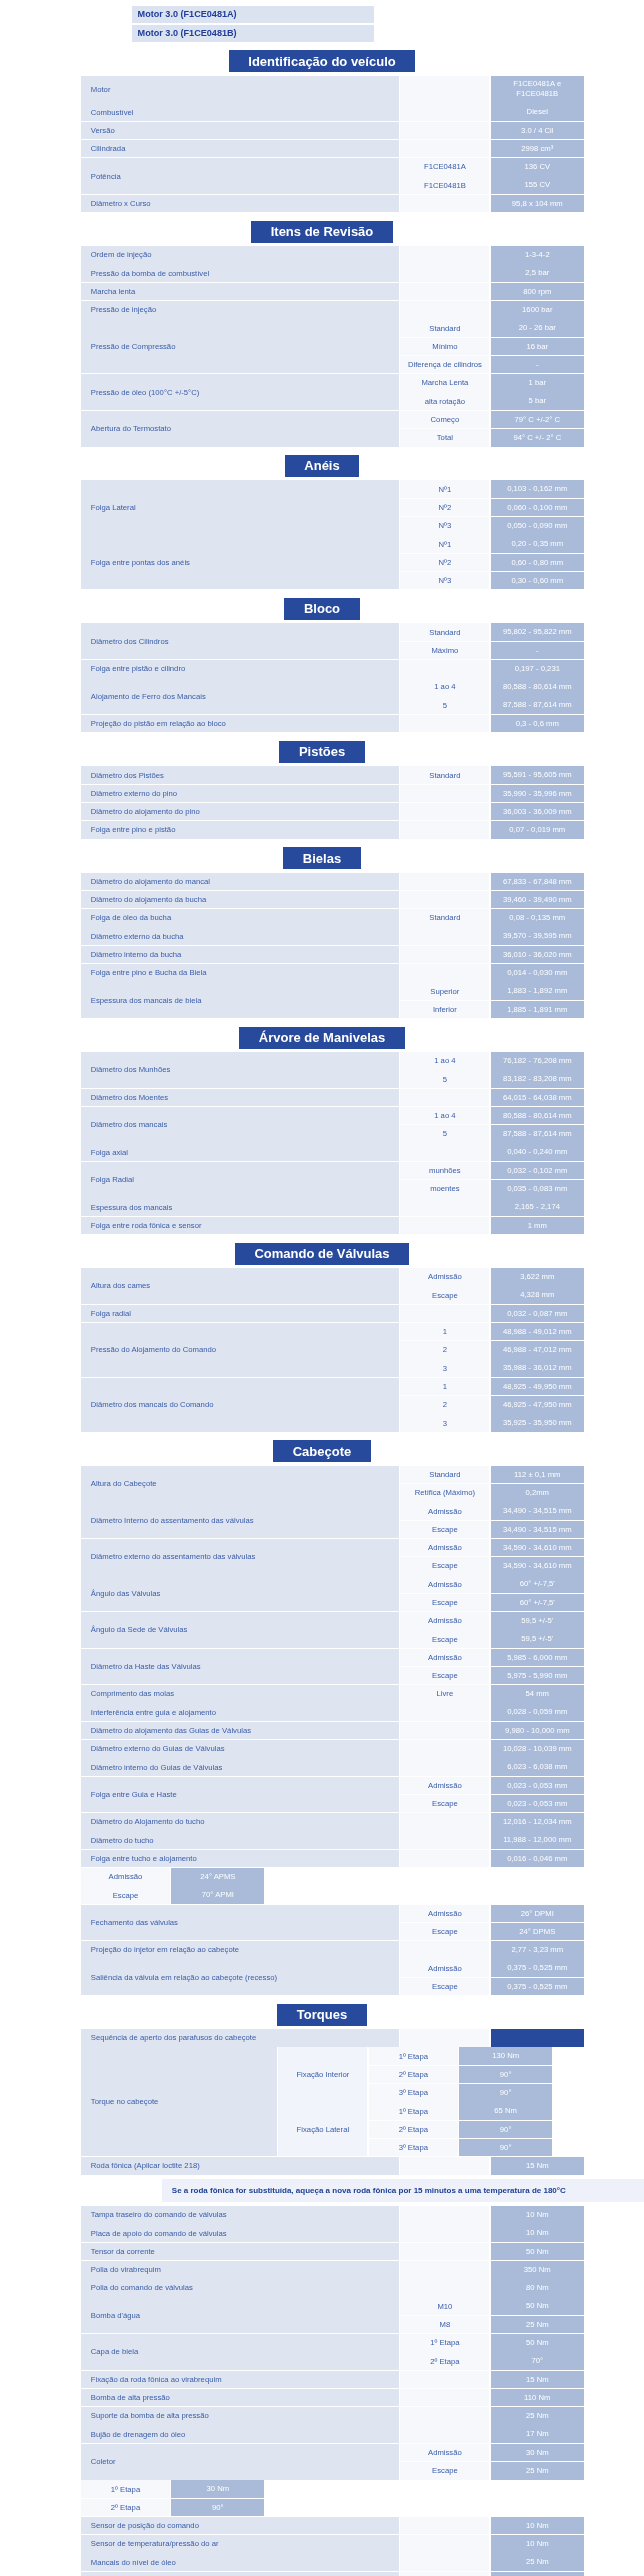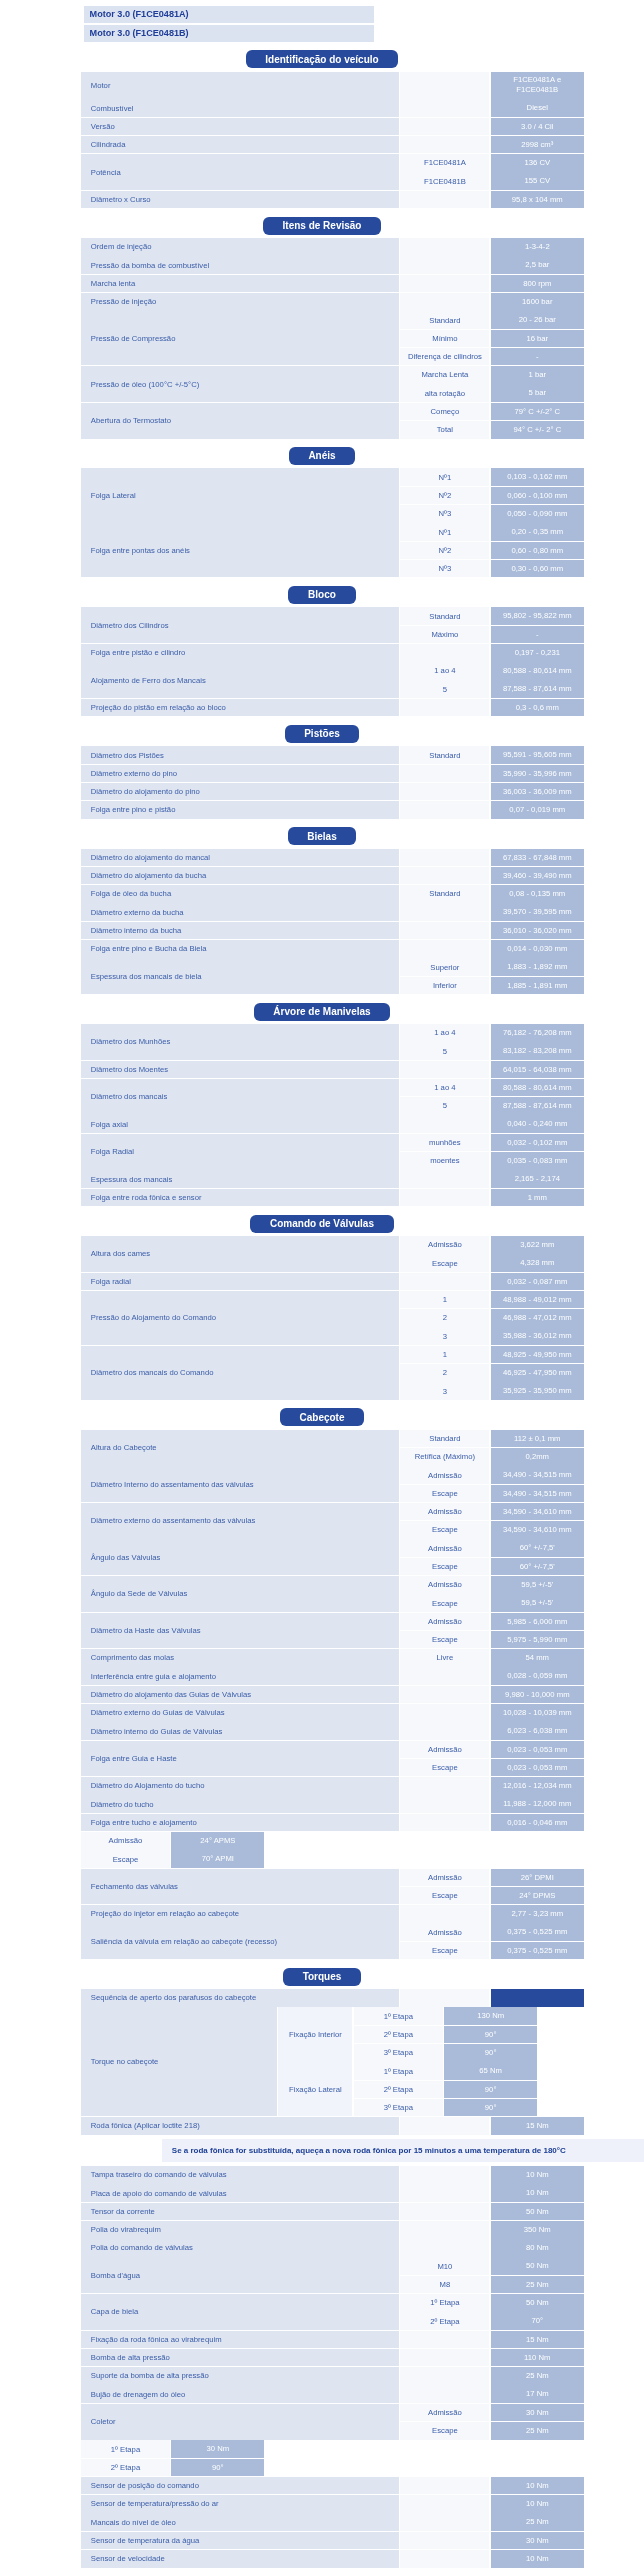--- a/index.html
+++ b/index.html
@@ -1,34 +1,34 @@
 <!DOCTYPE html>
 <html style="font-size:11.2px"><head>
 <meta charset="utf-8">
 <style>
   html,body{margin:0;padding:0;background:#ffffff;}
   .doc{position:relative;width:644px;min-height:2576px;background:#fff;
        font-family:"Liberation Sans",sans-serif;overflow:hidden;}
   .titles{padding-top:5.6px;margin-left:84px;width:290px;}
   .title-bar{background:#dbe2f0;color:#1f3d99;font-weight:bold;font-size:9.1px;
-             padding:3.5px 0 3.5px 5.6px;margin-bottom:2.1px;}
+             padding:3.5px 0 3.5px 5.6px;margin-bottom:2.1px;margin-left:48px;}
   .section{margin-top:8.4px;}
   .section-header{width:-moz-fit-content;width:fit-content;margin:0 auto;background:#274a9c;color:#ffffff;
-                  font-weight:bold;font-size:10px;padding:3.5px 19.7px;border-radius:6px;}
+                  font-weight:bold;font-size:13px;padding:3.5px 19.7px;}
   .tbl{margin:3.5px 0 0 81px;width:503px;font-size:7.7px;}
   .row{display:flex;margin-bottom:0.7px;align-items:stretch;}
   .cell-label{width:318px;margin-right:1.4px;background:#dee5f0;color:#3a5ca9;
               display:flex;align-items:center;padding-left:9.8px;box-sizing:border-box;}
   .row.grouped .cell-label{width:196px;}
   .col{display:flex;flex-direction:column;}
   .sub{display:flex;margin-bottom:0.7px;}
   .sub:last-child{margin-bottom:0;}
   .group{display:flex;margin-bottom:0.7px;align-items:stretch;}
   .group:last-child{margin-bottom:0;}
-  .cell-group{width:74px;margin-right:1.4px;background:#f1f5fb;color:#3a5ca9;
+  .cell-group{width:89px;margin-right:1.4px;background:#f1f5fb;color:#3a5ca9;
               display:flex;align-items:center;justify-content:center;text-align:center;}
   .cell-cond{width:89px;margin-right:1.4px;background:#f6f8fc;color:#3a5ca9;height:17.6px;
              display:flex;align-items:center;justify-content:center;text-align:center;box-sizing:border-box;}
   .cell-value{width:93px;background:#a9bbd9;color:#ffffff;height:17.6px;
               display:flex;align-items:center;justify-content:center;text-align:center;
               box-sizing:border-box;padding:0 2.8px;line-height:1.25;}
   .sub.tall .cell-cond,.sub.tall .cell-value{height:27px;}
   .cell-value.btn{background:#274a9c;}
   .note{margin:4.2px 0 4.2px 81px;width:503px;box-sizing:border-box;background:#eef1f9;
         color:#1d3f96;font-weight:bold;font-size:8px;padding:7px 5.6px 7px 9.8px;}

